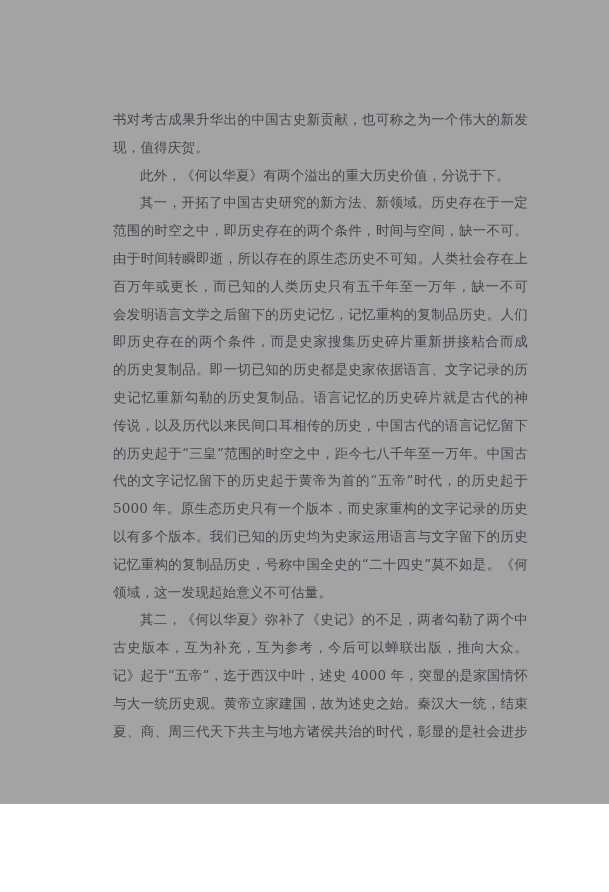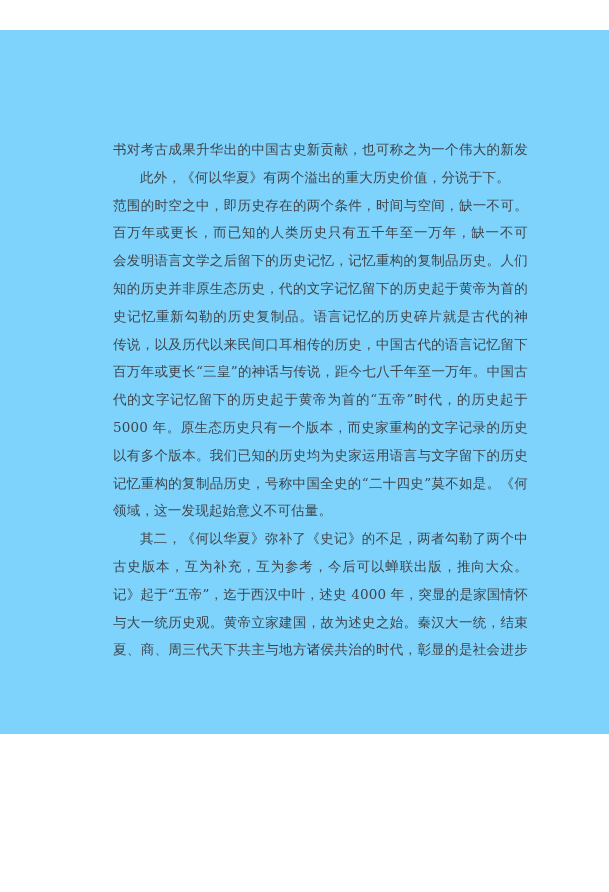--- a/index.html
+++ b/index.html
@@ -3,25 +3,24 @@
 <meta charset="utf-8">
 <style>
   html,body{margin:0;padding:0;}
   body{
     width:609px;height:892px;
     background:#ffffff;
     font-family:"DejaVu Serif","Liberation Serif",serif;
   }
   .page{
     position:relative;
-    width:609px;height:704px;
-    background:#7dd3fc;
+    width:609px;height:804px;
+    background:#a3a3a3;
     overflow:hidden;
     color:#40454c;
-    margin-top:30px;
   }
   .textblock{
     position:absolute;
     left:113px;top:106px;
     width:415px;
   }
   .line{
     height:27.8px;
     line-height:27.8px;
     font-size:13.5px;
@@ -49,28 +48,32 @@
     font-size:12.5px;
     color:#4a4f55;
   }
 </style>
 </head>
 <body>
 
 <div class="page">
   <div class="textblock">
     <div class="line">书对考古成果升华出的中国古史新贡献，也可称之为一个伟大的新发</div>
+    <div class="line pe">现，值得庆贺。</div>
     <div class="line in pe">此外，《何以华夏》有两个溢出的重大历史价值，分说于下。</div>
+    <div class="line in">其一，开拓了中国古史研究的新方法、新领域。历史存在于一定</div>
     <div class="line">范围的时空之中，即历史存在的两个条件，时间与空间，缺一不可。</div>
+    <div class="line">由于时间转瞬即逝，所以存在的原生态历史不可知。人类社会存在上</div>
     <div class="line">百万年或更长，而已知的人类历史只有五千年至一万年，缺一不可</div>
     <div class="line">会发明语言文学之后留下的历史记忆，记忆重构的复制品历史。人们已</div>
-    <div class="line">知的历史并非原生态历史，代的文字记忆留下的历史起于黄帝为首的</div>
+    <div class="line">即历史存在的两个条件，而是史家搜集历史碎片重新拼接粘合而成</div>
+    <div class="line">的历史复制品。即一切已知的历史都是史家依据语言、文字记录的历</div>
     <div class="line">史记忆重新勾勒的历史复制品。语言记忆的历史碎片就是古代的神话、</div>
     <div class="line">传说，以及历代以来民间口耳相传的历史，中国古代的语言记忆留下</div>
-    <div class="line">百万年或更长“三皇”的神话与传说，距今七八千年至一万年。中国古</div>
+    <div class="line">的历史起于“三皇”范围的时空之中，距今七八千年至一万年。中国古</div>
     <div class="line">代的文字记忆留下的历史起于黄帝为首的“五帝”时代，的历史起于</div>
     <div class="line">5000 年。原生态历史只有一个版本，而史家重构的文字记录的历史可</div>
     <div class="line">以有多个版本。我们已知的历史均为史家运用语言与文字留下的历史</div>
     <div class="line">记忆重构的复制品历史，号称中国全史的“二十四史”莫不如是。《何</div>
     <div class="line pe">领域，这一发现起始意义不可估量。</div>
     <div class="line in">其二，《何以华夏》弥补了《史记》的不足，两者勾勒了两个中国</div>
     <div class="line">古史版本，互为补充，互为参考，今后可以蝉联出版，推向大众。《史</div>
     <div class="line">记》起于“五帝”，迄于西汉中叶，述史 4000 年，突显的是家国情怀</div>
     <div class="line">与大一统历史观。黄帝立家建国，故为述史之始。秦汉大一统，结束</div>
     <div class="line">夏、商、周三代天下共主与地方诸侯共治的时代，彰显的是社会进步</div>

